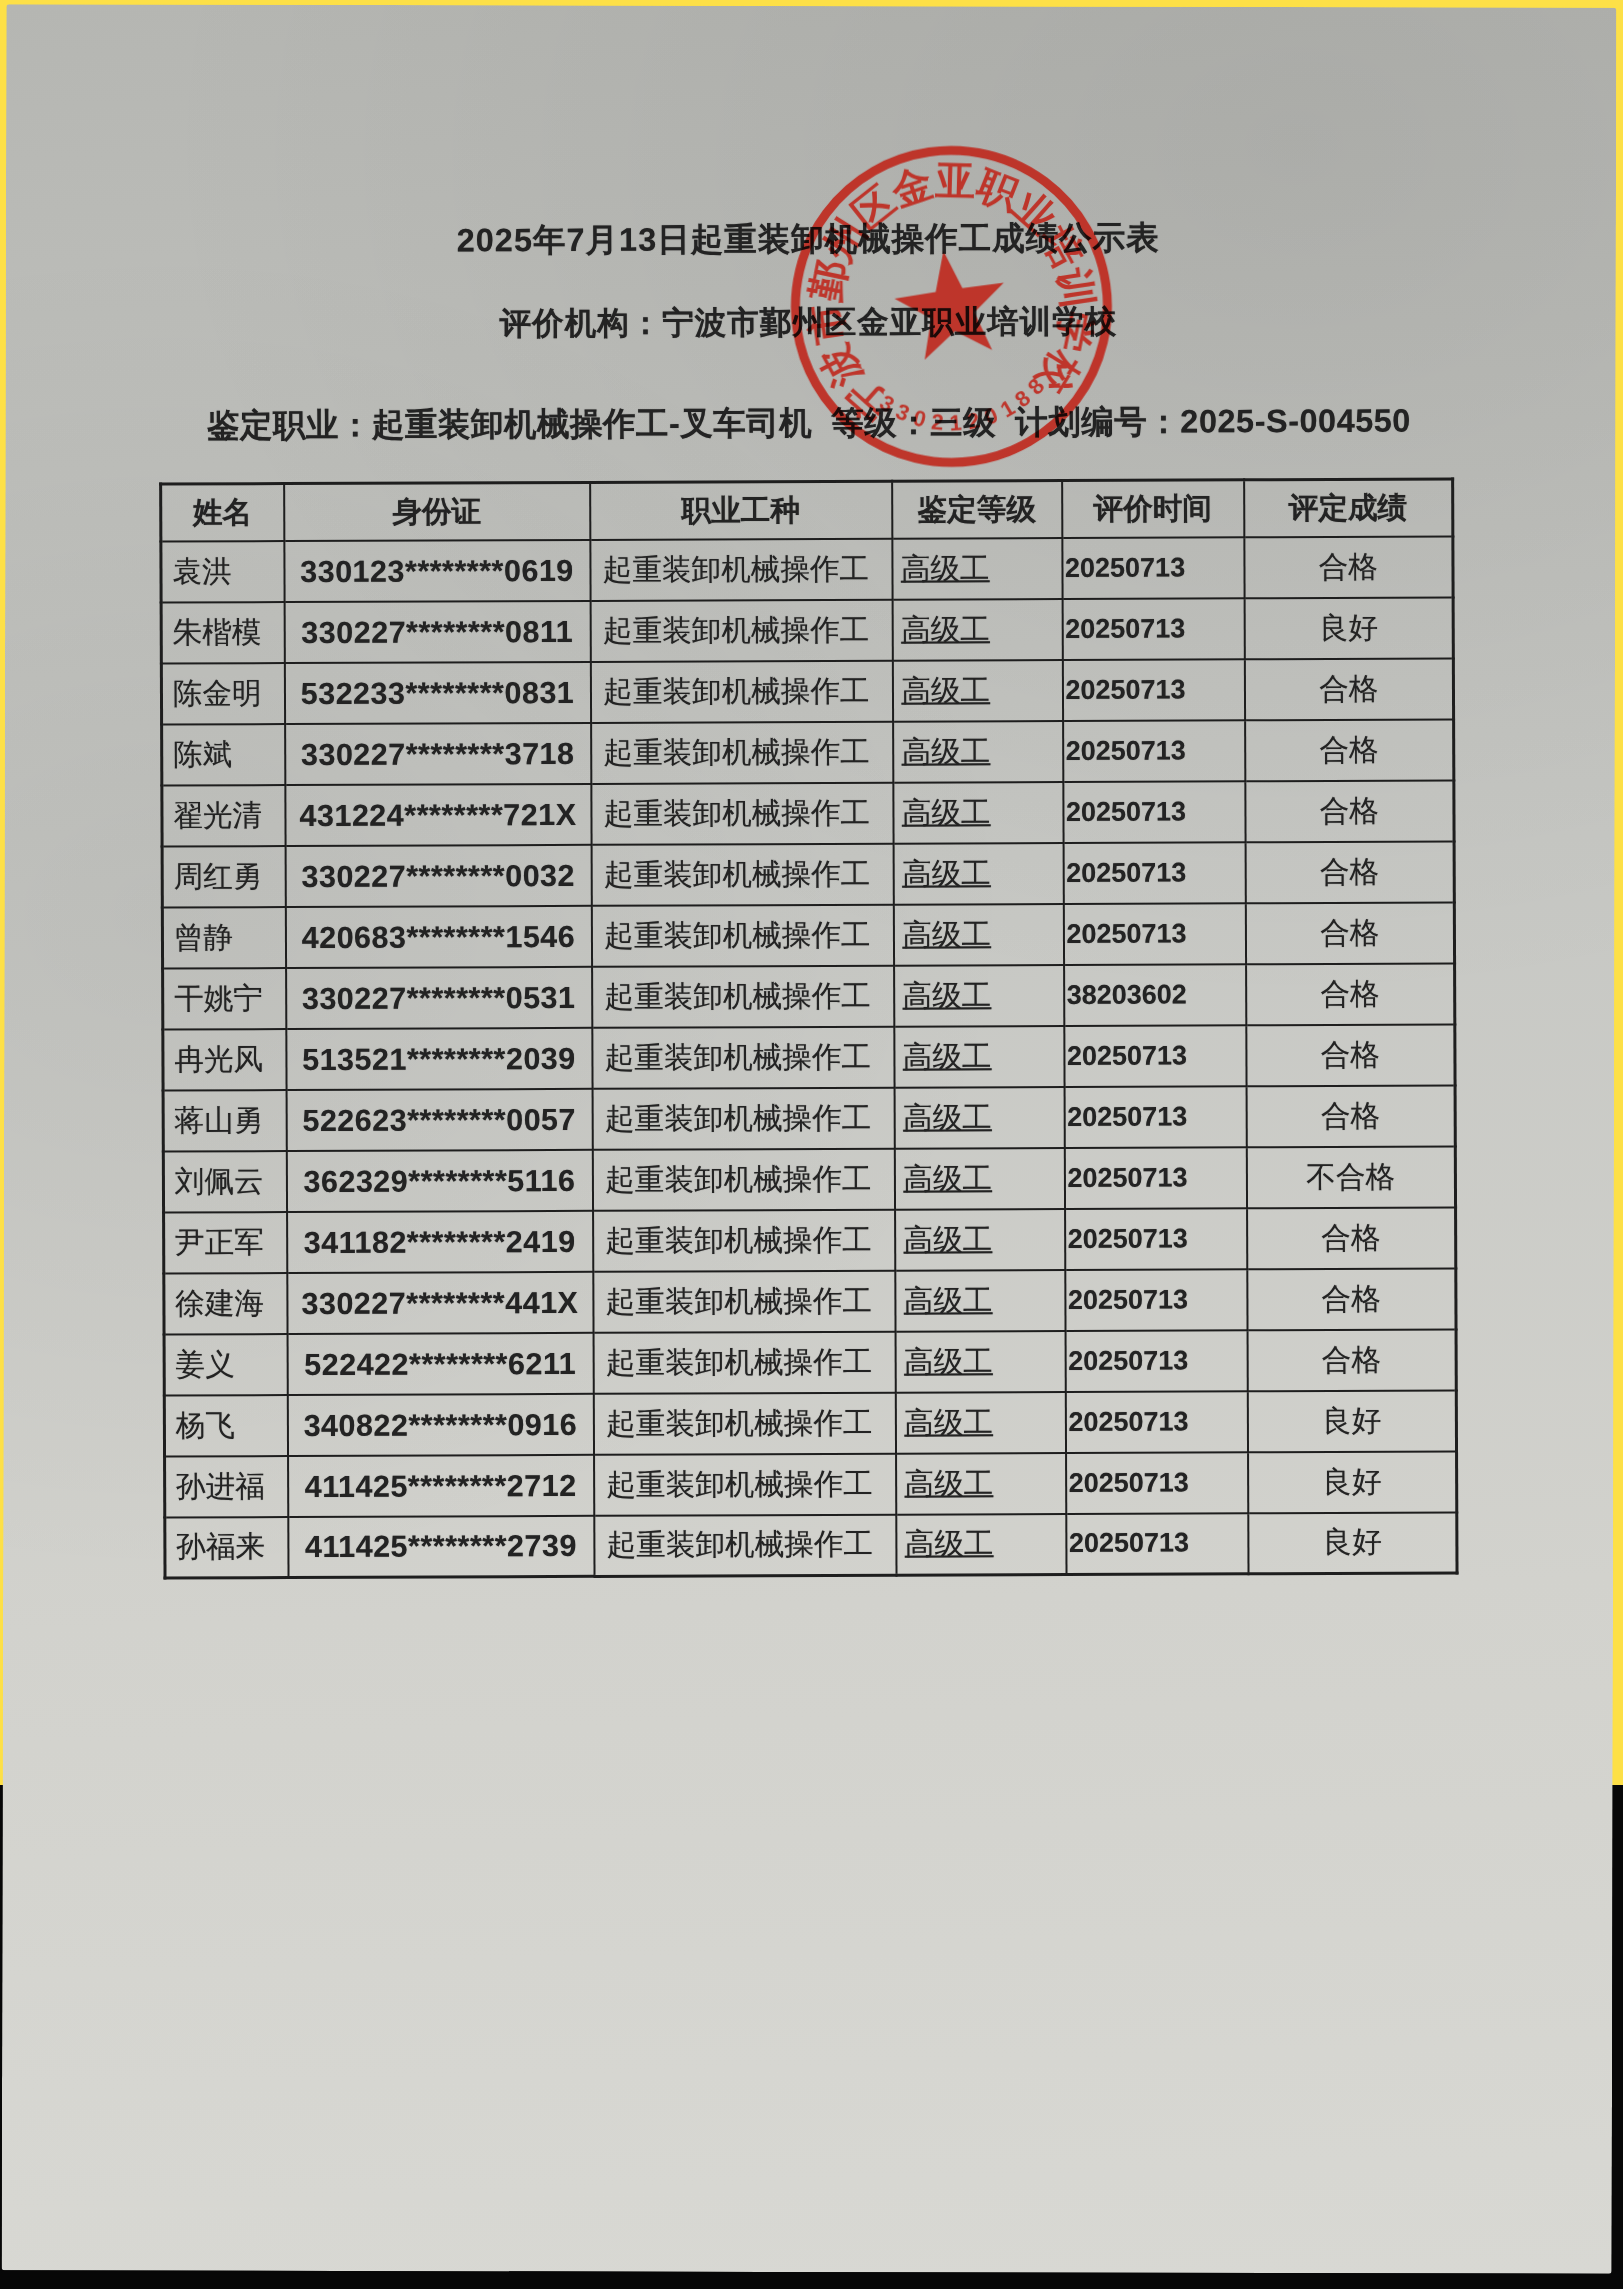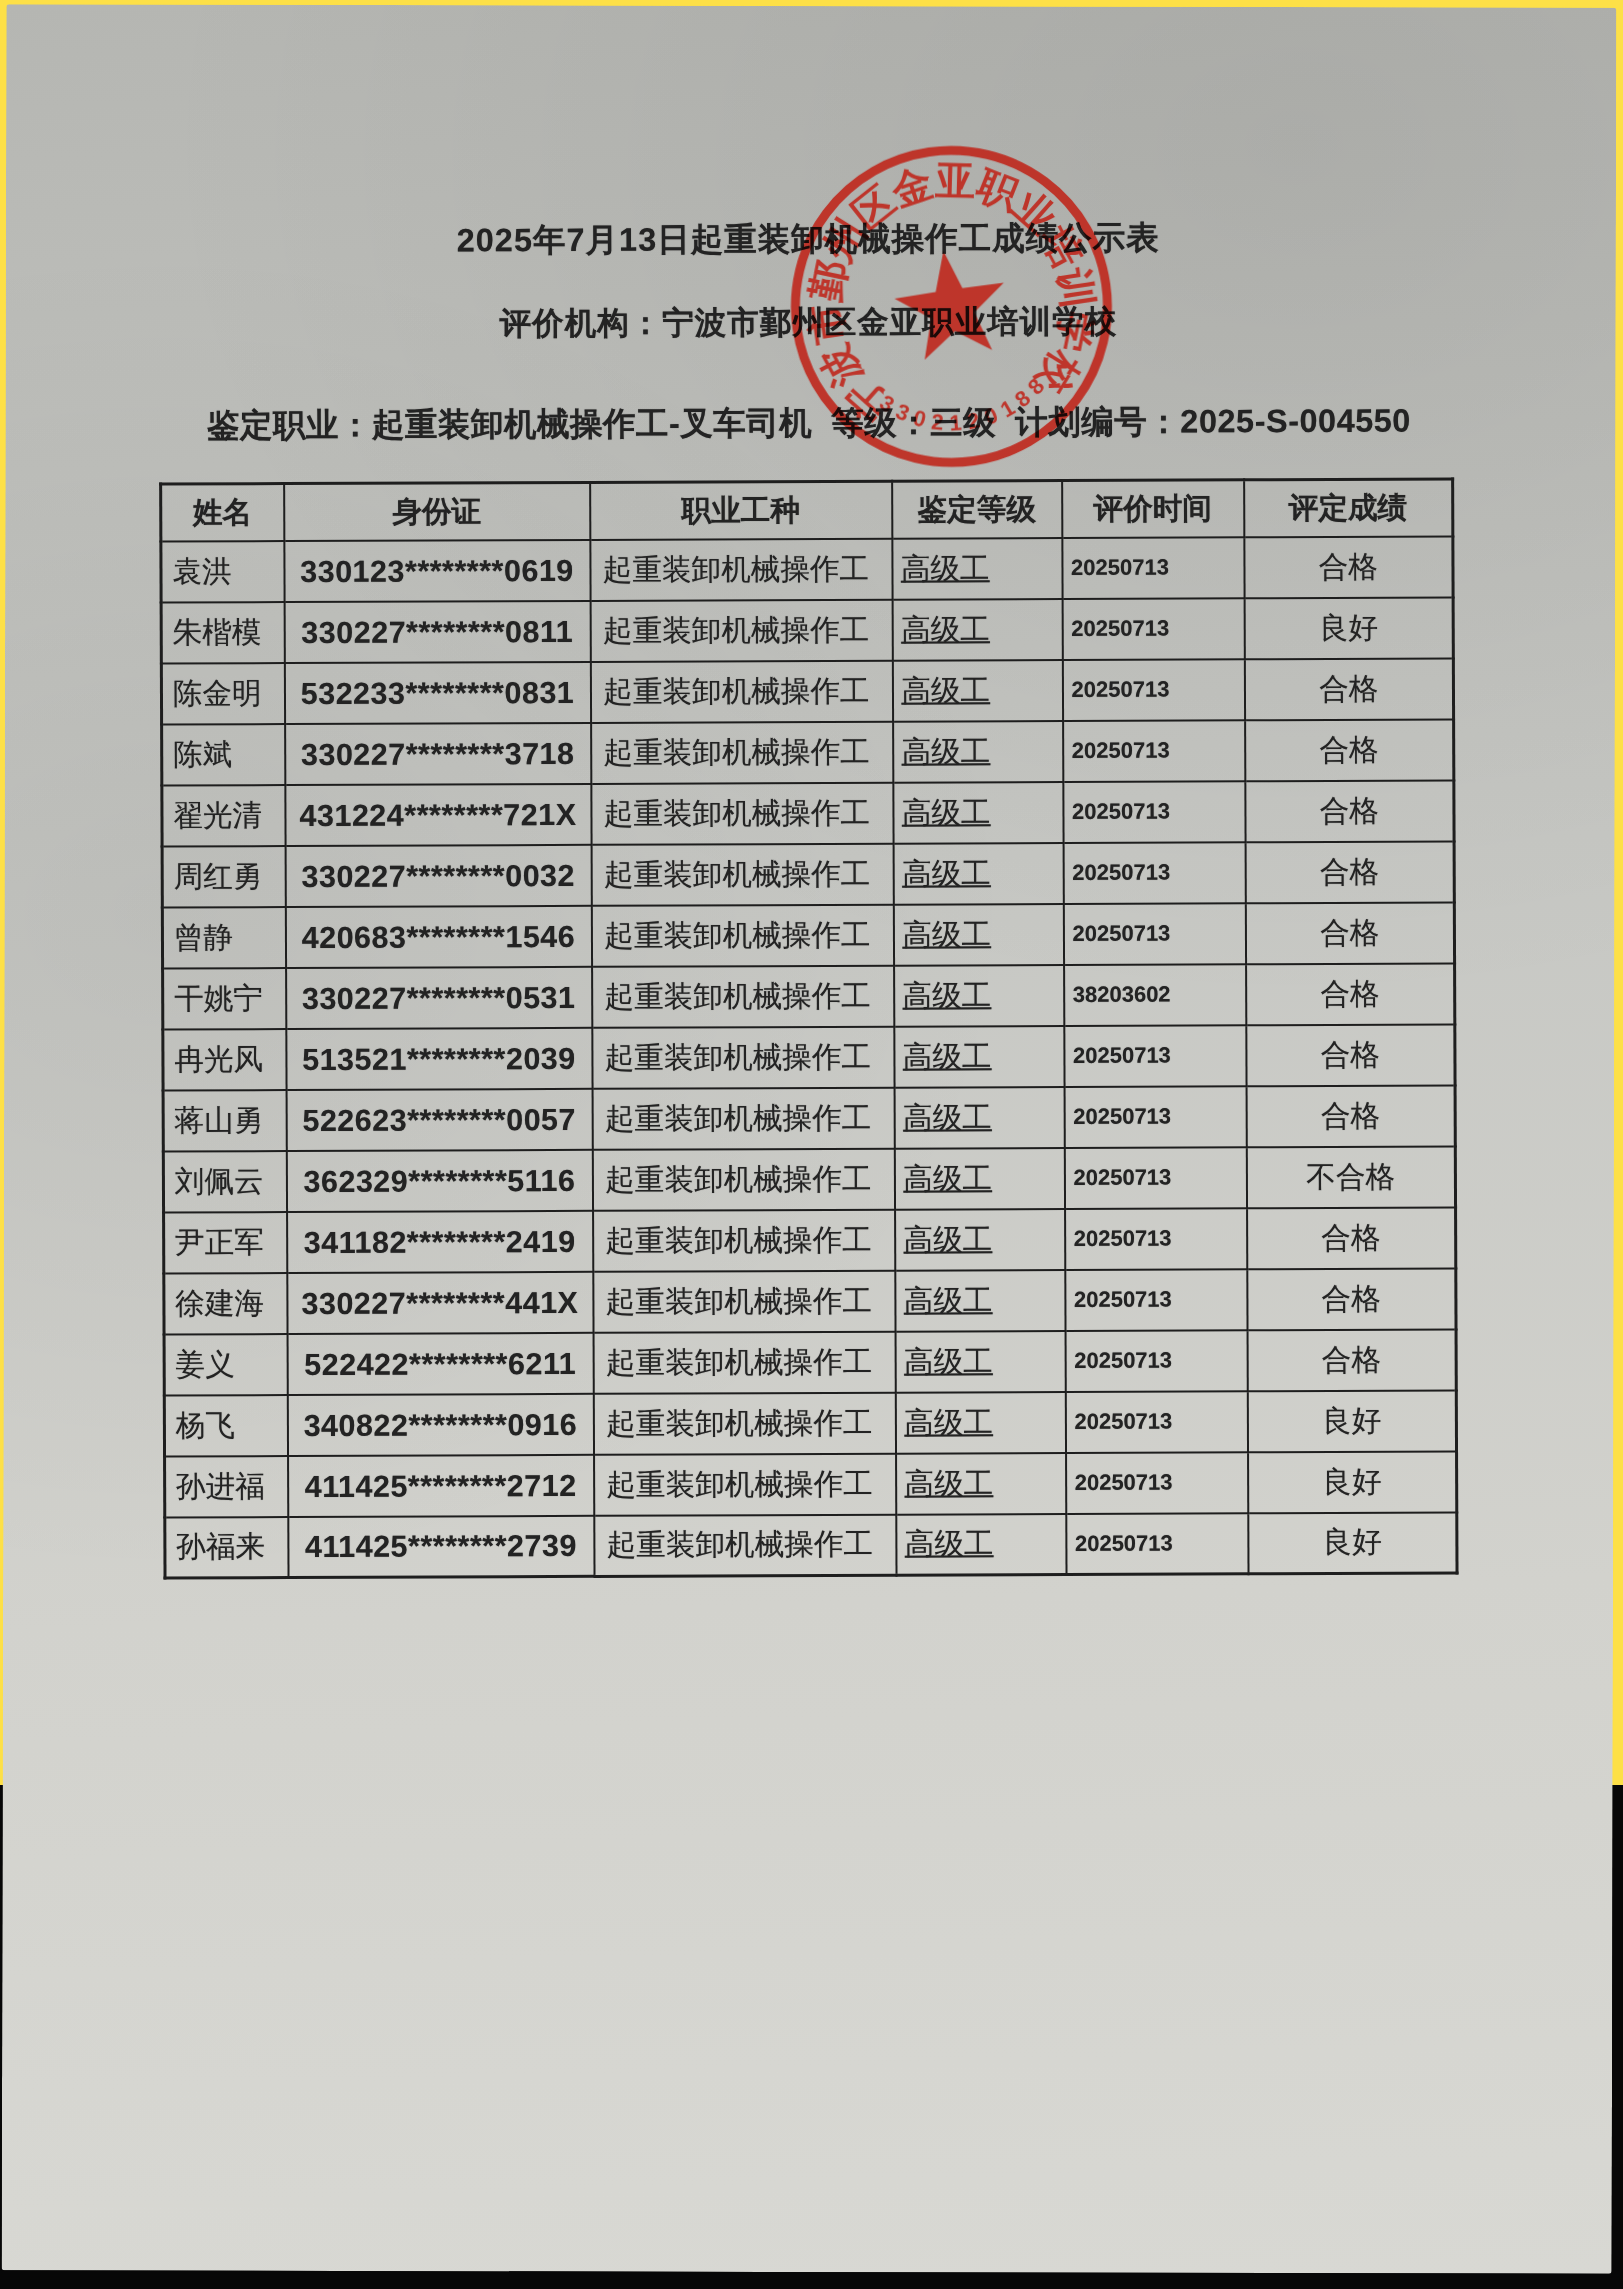--- a/index.html
+++ b/index.html
@@ -72,21 +72,21 @@
     font-size: 29.6px;
     font-weight: bold;
     text-align: center;
     vertical-align: middle;
   }
   table.results td { vertical-align: middle; font-size: 29.6px; }
   table.results td:nth-child(1) { text-align: left;  padding-left: 9.9px; margin-left: 16px; }
   table.results td:nth-child(2) { text-align: center; font-weight: bold; font-size: 30.5px; letter-spacing: 0.5px; }
   table.results td:nth-child(3) { text-align: left;  padding-left: 11.8px; }
   table.results td:nth-child(4) { text-align: left;  padding-left: 7.9px; text-decoration: underline; }
-  table.results td:nth-child(5) { text-align: left;  padding-left: 8px; font-weight: bold; font-size: 22px; }
+  table.results td:nth-child(5) { text-align: left;  padding-left: 2px; font-weight: bold; font-size: 27px; }
   table.results td:nth-child(6) { text-align: center; }
 
   .stamp {
     position: absolute;
     left: 778px;
     top: 131px;
     width: 340px;
     height: 340px;
     mix-blend-mode: multiply;
     opacity: 0.88;

